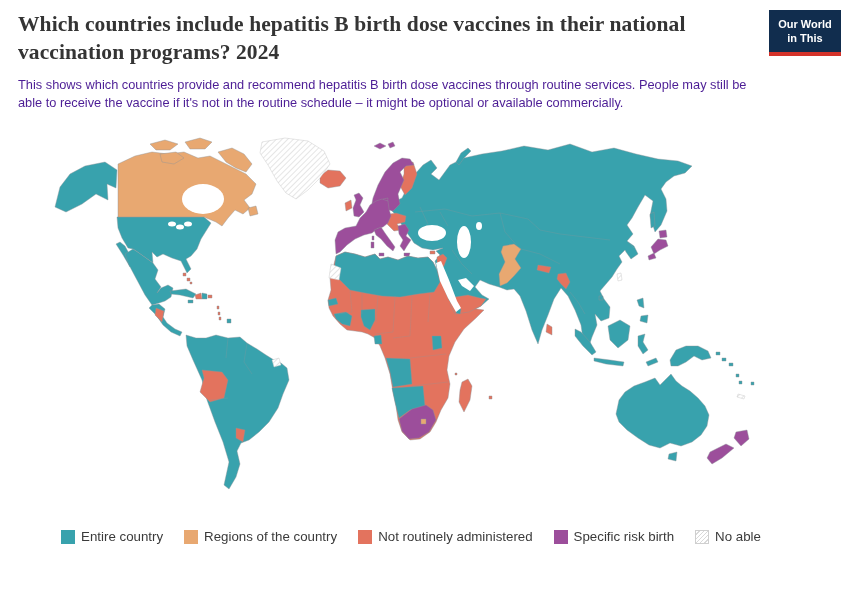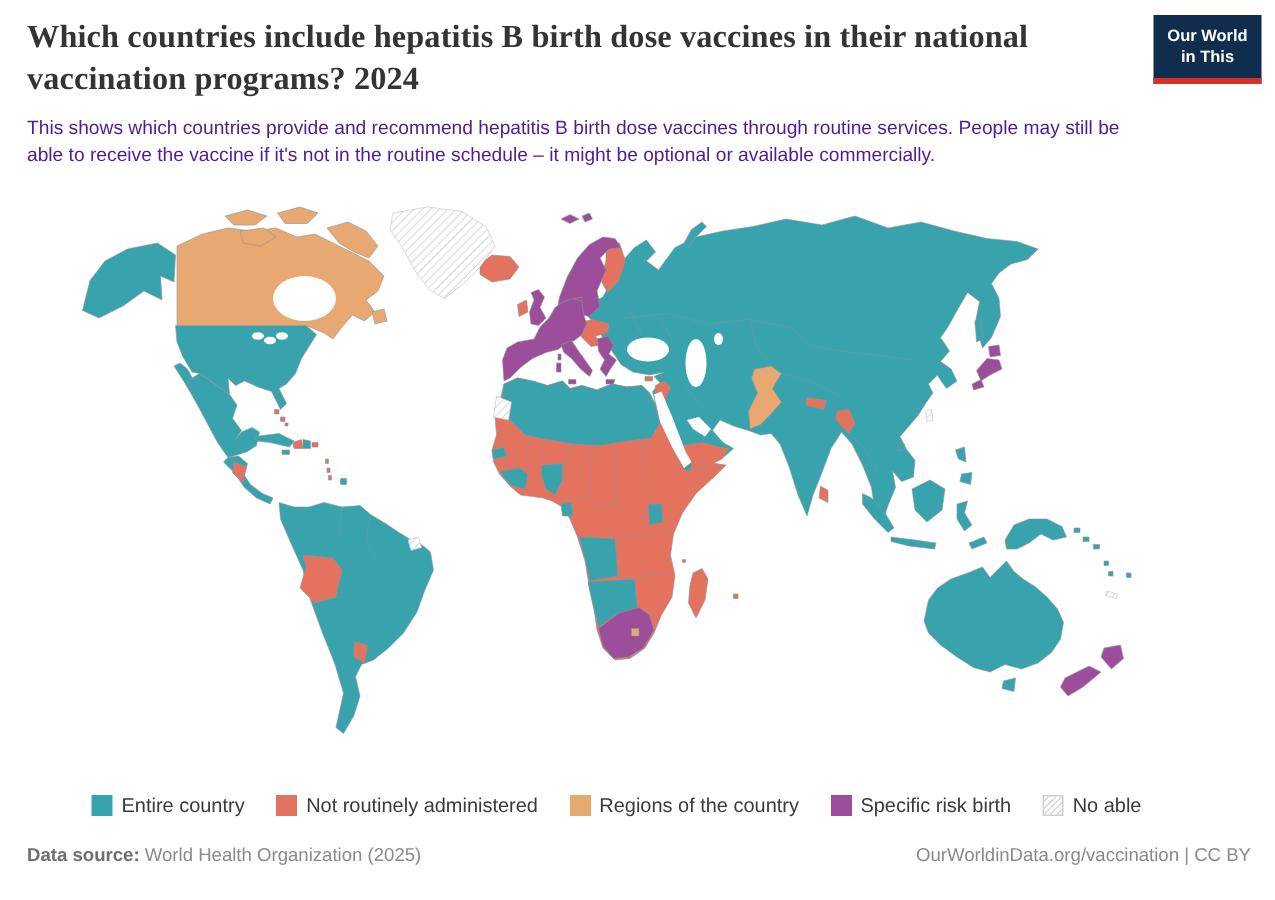--- a/index.html
+++ b/index.html
@@ -188,38 +188,31 @@
       </g>
     </svg>
   </div>
 
   <div id="legend">
     <div class="leg-item">
       <span class="swatch" style="background: rgb(56, 162, 173);"></span>
       <span class="leg-label">Entire country</span>
     </div>
     <div class="leg-item">
+      <span class="swatch" style="background: rgb(232, 168, 113);"></span>
+      <span class="leg-label">Regions of the country</span>
+    </div>
+    <div class="leg-item">
       <span class="swatch" style="background: rgb(227, 115, 94);"></span>
       <span class="leg-label">Not routinely administered</span>
     </div>
     <div class="leg-item">
-      <span class="swatch" style="background: rgb(232, 168, 113);"></span>
-      <span class="leg-label">Regions of the country</span>
-    </div>
-    <div class="leg-item">
       <span class="swatch" style="background: rgb(156, 78, 155);"></span>
       <span class="leg-label">Specific risk birth</span>
     </div>
     <div class="leg-item">
       <span class="swatch swatch-hatch"></span>
       <span class="leg-label">No able</span>
     </div>
   </div>
 
-  <div id="footer">
-    <div>
-      <span class="src-label">Data source:</span>
-      <span>World Health Organization (2025)</span>
-    </div>
-    <div>OurWorldinData.org/vaccination | CC BY</div>
-  </div>
 
 </div>
 
 </body></html>

